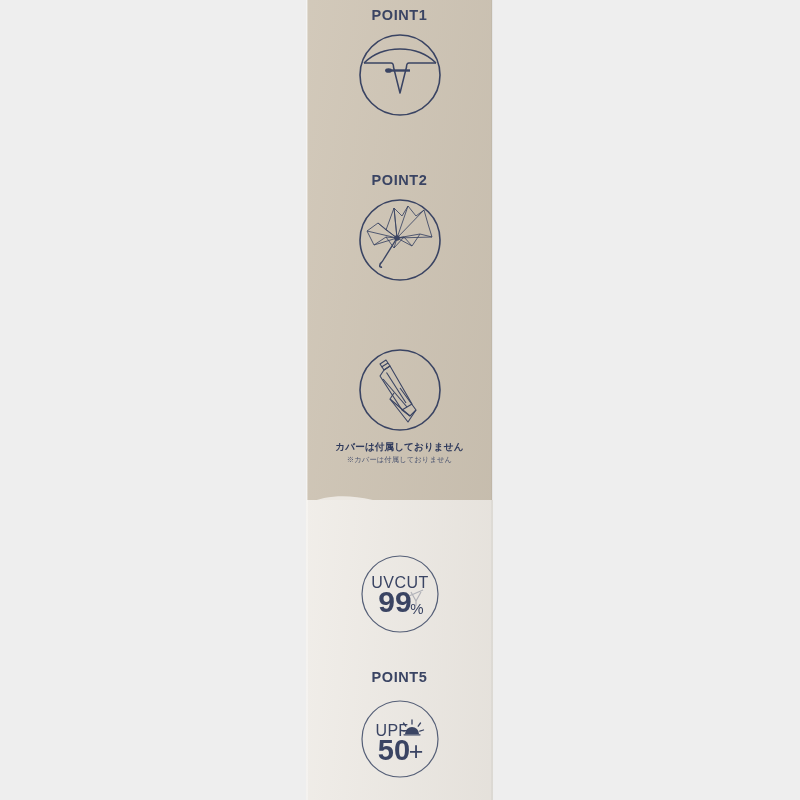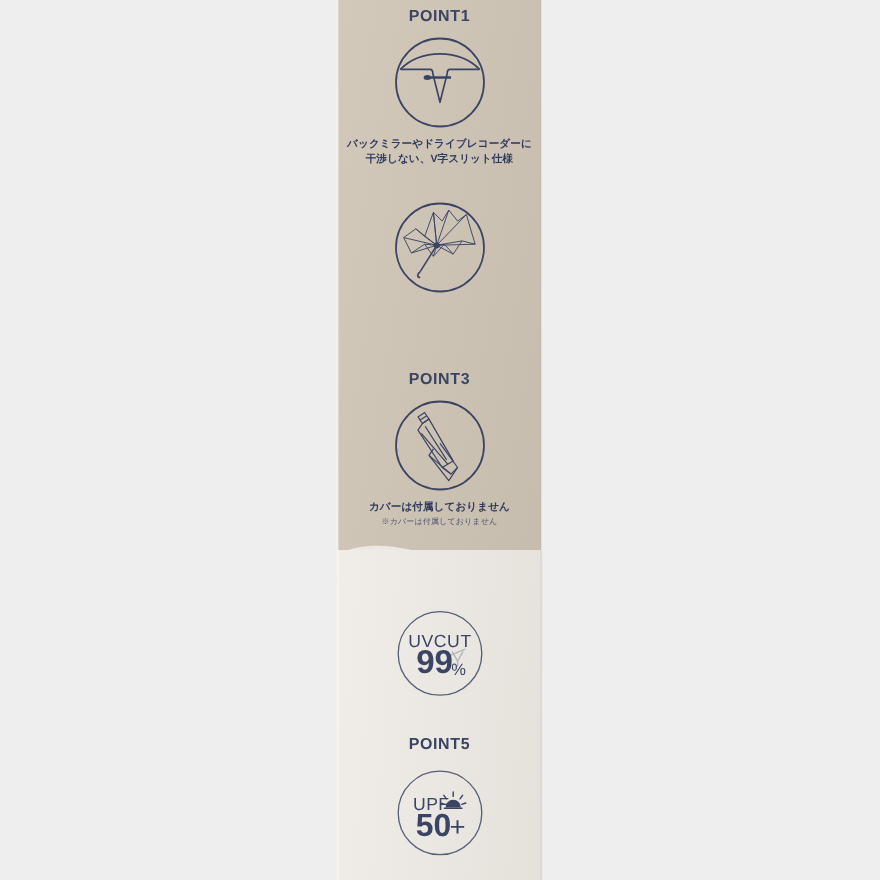--- a/index.html
+++ b/index.html
@@ -148,25 +148,24 @@
       <div class="point-title">POINT1</div>
 
       <svg class="icon-wrap" width="100" height="100" viewBox="0 0 100 100" style="margin-top:2px;">
         <circle cx="50" cy="50" r="40" fill="none" stroke="#3a4463" stroke-width="1.6"></circle>
         <path d="M14,38 C24,28 38,24 50,24 C62,24 76,28 86,38" fill="none" stroke="#3a4463" stroke-width="1.5"></path>
         <path d="M14,38 L41,38 C43.5,38 43.5,40 43.5,42 L50,68 L56.5,42 C56.5,40 56.5,38 59,38 L86,38" fill="none" stroke="#3a4463" stroke-width="1.5" stroke-linejoin="round"></path>
         <line x1="40" y1="45.5" x2="60" y2="45.5" stroke="#3a4463" stroke-width="2.4"></line>
         <ellipse cx="38.5" cy="45.5" rx="3.4" ry="2.3" fill="#3a4463"></ellipse>
       </svg>
 
-      <div class="caption">バックミラーやドライブレコーダーに
-干渉しない、V字スリット仕様</div>
     </div>
 
     <div class="point-block" style="top:173px;">
+      <div class="point-title">POINT2</div>
 
       <svg class="icon-wrap" width="100" height="100" viewBox="0 0 100 100" style="margin-top:2px;">
         <circle cx="50" cy="50" r="40" fill="none" stroke="#3a4463" stroke-width="1.6"></circle>
         <g fill="none" stroke="#3a4463" stroke-width="0.85">
           <path d="M47,48 L44,18 L52,26 L58,16 L66,26 L74,20 L78,34"></path>
           <path d="M78,34 L82,47 L70,44 L62,56 L54,47 L44,58 L36,47 L24,55 L17,41 L28,33 L36,40 L44,18"></path>
           <line x1="47" y1="48" x2="44" y2="18"></line>
           <line x1="47" y1="48" x2="58" y2="16"></line>
           <line x1="47" y1="48" x2="74" y2="20"></line>
           <line x1="47" y1="48" x2="82" y2="47"></line>
@@ -181,21 +180,20 @@
           <line x1="47" y1="48" x2="36" y2="40"></line>
         </g>
         <circle cx="47" cy="48" r="2.8" fill="#3a4463"></circle>
         <line x1="47" y1="48" x2="32" y2="72" stroke="#3a4463" stroke-width="1.4"></line>
         <path d="M32,72 C29,74 29,78 32,77" fill="none" stroke="#3a4463" stroke-width="1.6"></path>
       </svg>
 
     </div>
 
     <div class="point-block" style="top:338px;">
-      <div class="point-title">POINT3</div>
 
       <svg class="icon-wrap" width="100" height="100" viewBox="0 0 100 100" style="margin-top:2px;">
         <circle cx="50" cy="50" r="40" fill="none" stroke="#3a4463" stroke-width="1.6"></circle>
         <g fill="none" stroke="#3a4463" stroke-width="1.1" stroke-linejoin="round">
           <path d="M30,24 L36,20 L40,26 L34,30 Z"></path>
           <line x1="31.5" y1="27" x2="38" y2="23"></line>
           <path d="M34,30 L30,36 L52,70 L62,64 L40,26 Z"></path>
           <line x1="36.5" y1="32.5" x2="56" y2="63"></line>
           <line x1="33" y1="39" x2="57" y2="67"></line>
           <path d="M44,53 L40,59 L60,76 L66,70 L50,48"></path>

